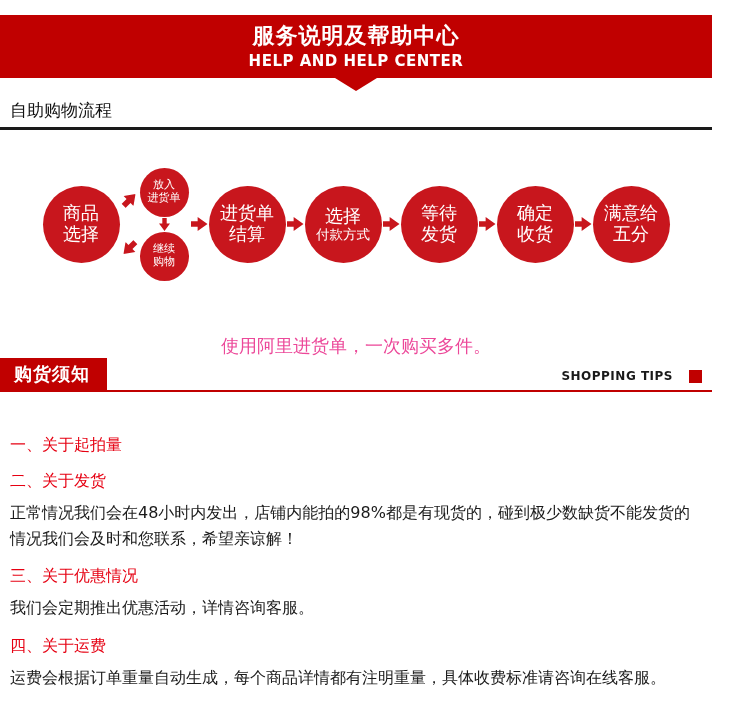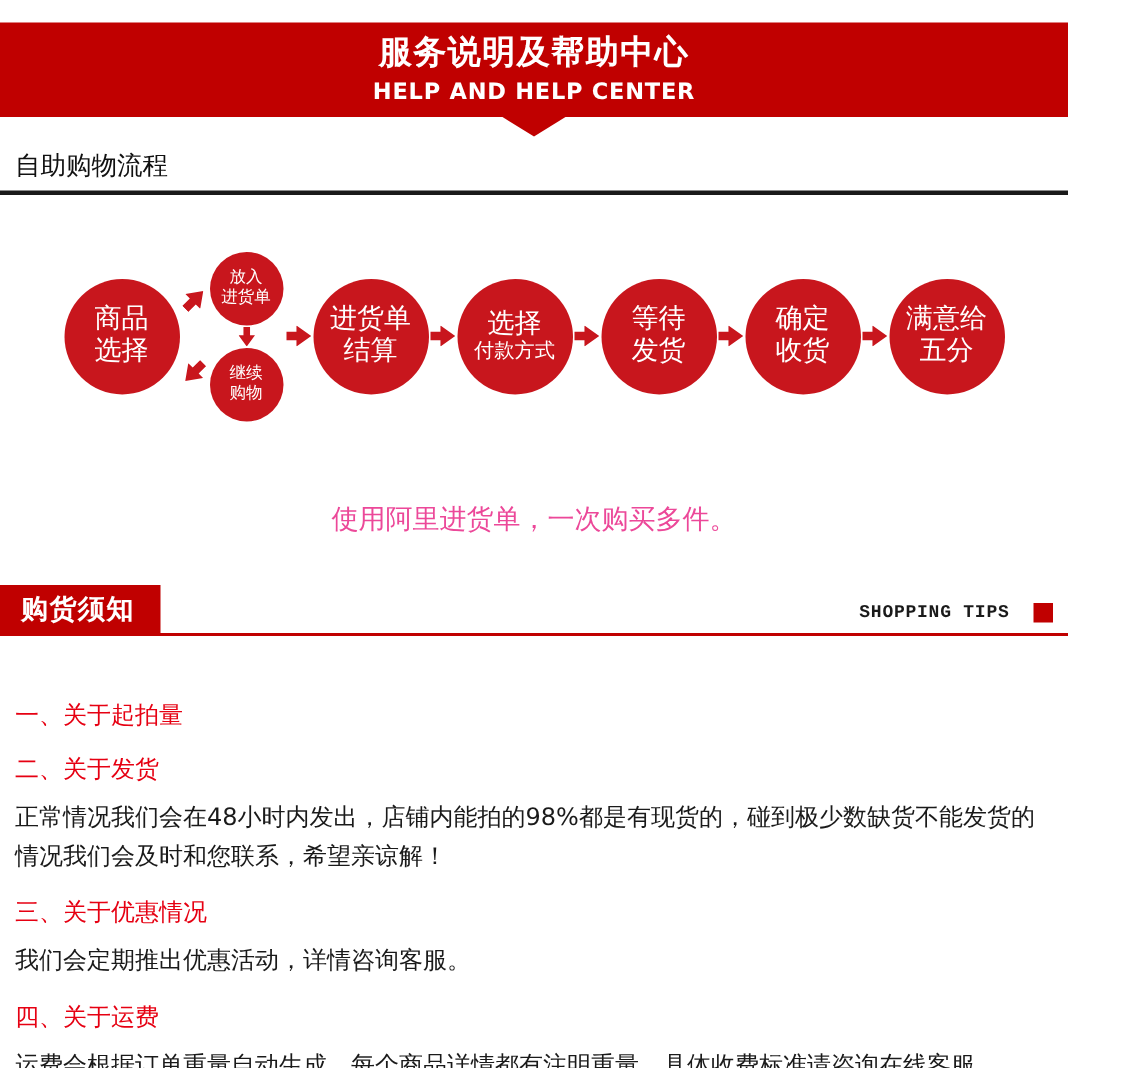--- a/index.html
+++ b/index.html
@@ -88,27 +88,25 @@
   
   .caption {
     text-align: center;
     font-size: 18px;
     color: #ec4899;
     margin-top: 24px;
   }
 
   
   .tips-banner {
-    margin-top: 32px;
     height: 34px;
     position: relative;
     border-bottom: 2px solid #c00000;
     display: flex;
     align-items: flex-end;
-    font-family: Liberation Mono, monospace;
   }
   .tips-title-box {
     background: #c00000; color: #ffffff;
     height: 32px; min-width: 107px;
     display: flex; align-items: center;
     padding: 0 14px;
     font-size: 18px; font-weight: 700;
     letter-spacing: 1px;
   }
   .tips-right {

